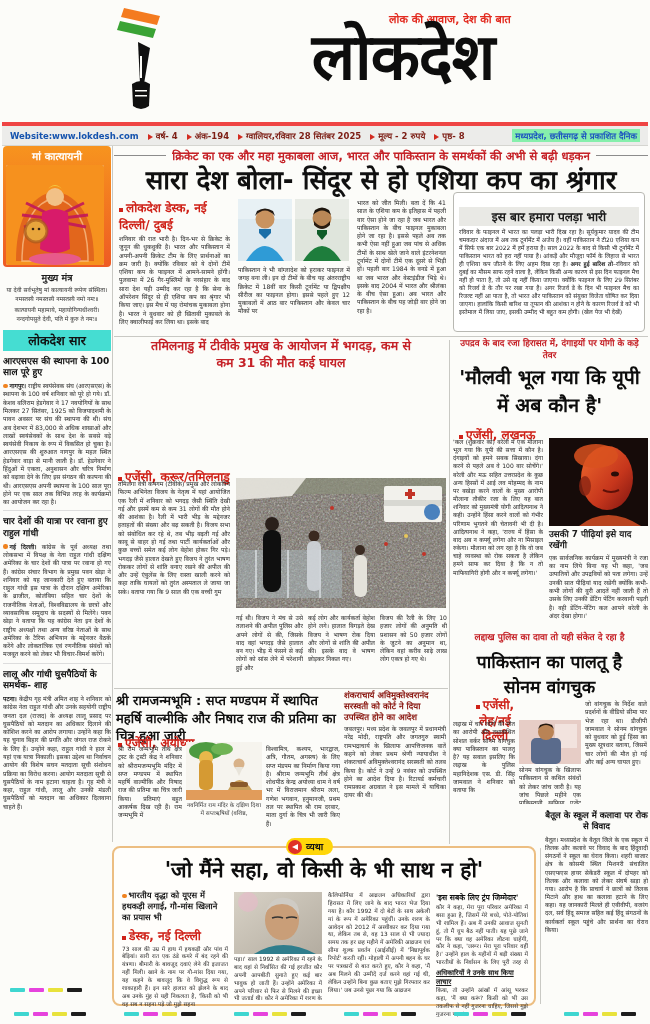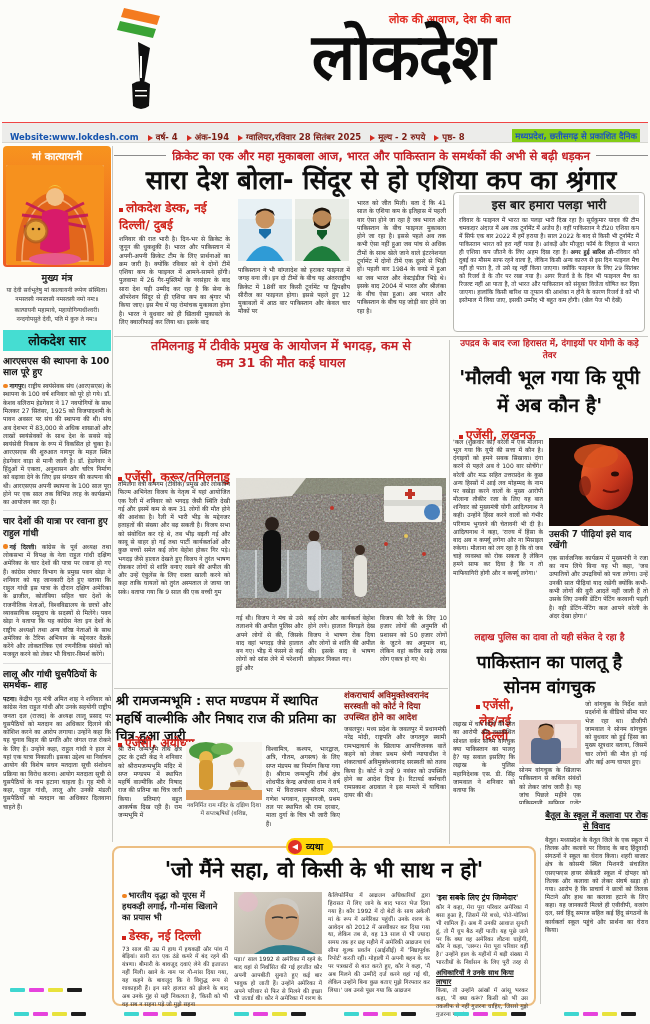--- a/index.html
+++ b/index.html
@@ -6,27 +6,27 @@
   .page{position:relative;width:650px;height:1024px;margin:0 auto;background:#fcfcf9;
         font-family:"DejaVu Sans","Liberation Sans",sans-serif;overflow:hidden;color:#1c1c1c;}
   
   .masthead{position:absolute;top:0;left:0;right:0;height:144px;}
   .m-tagline{position:absolute;top:11px;left:345px;width:210px;text-align:center;
              color:#e22b20;font-weight:bold;font-size:11px;}
   .m-title{position:absolute;top:16px;left:168px;width:470px;text-align:center;
            font-size:64px;font-weight:900;line-height:1.3;color:#0d0d0d;letter-spacing:-1px;}
   .logo{position:absolute;top:6px;left:116px;}
   .info-bar{position:absolute;top:122px;left:2px;right:2px;height:19px;background:#ececе8;
-            background:#ececea;border-top:1px solid #ef4444;border-bottom:1px solid #d5d5d0;
-            display:flex;align-items:flex-end;gap:9px;padding:0 8px;font-size:8.5px;font-weight:bold;
+            background:#ececea;border-top:4px solid #ef4444;border-bottom:1px solid #d5d5d0;
+            display:flex;align-items:center;gap:9px;padding:0 8px;font-size:8.5px;font-weight:bold;
             color:#7c1d14;white-space:nowrap;overflow:hidden;}
   .info-bar .web{color:#1553ae;}
   .tri{width:0;height:0;border-top:3px solid transparent;border-bottom:3px solid transparent;
        border-left:5px solid #d22b20;display:inline-block;margin-right:3px;vertical-align:middle;}
-  .region{color:#1d55c0;background:#84cc16;padding:1px 3px;margin-left:auto;}
+  .region{color:#1d55c0;background:#86efac;padding:1px 3px;margin-left:auto;}
   
   .body-text{font-size:6.1px;line-height:1.36;text-align:justify;color:#262626;overflow:hidden;}
   .byline{color:#cf2118;font-weight:bold;font-size:12px;}
   .sq{display:inline-block;width:4px;height:4px;background:#cf2118;margin-right:3px;}
   .dot{display:inline-block;width:4.5px;height:4.5px;border-radius:50%;background:#f0821e;margin-right:2px;}
   .kick{color:#c52127;font-weight:bold;}
   .vline{position:absolute;width:1px;background:#c9c9c4;}
   .hline{position:absolute;height:1px;background:#c9c9c4;}
   
   .sidebar{position:absolute;left:3px;top:146px;width:108px;height:862px;overflow:hidden;}
@@ -43,21 +43,21 @@
   .top-story{position:absolute;left:114px;top:146px;width:534px;height:190px;}
   .kicker-row{position:absolute;top:2px;left:0;right:0;display:flex;align-items:center;gap:6px;}
   .kicker-row .rule{flex:1;height:1px;background:#8c8c8c;}
   .kicker-row span{font-size:11.5px;white-space:nowrap;}
   .top-head{position:absolute;top:15px;left:0;right:0;text-align:center;font-size:26px;font-weight:900;color:#101010;}
   .ts-col1{position:absolute;top:53px;left:5px;width:111px;height:132px;}
   .ts-photos{position:absolute;top:53px;left:124px;display:flex;gap:3px;}
   .ts-col2{position:absolute;top:120px;left:124px;width:112px;height:66px;}
   .ts-col3{position:absolute;top:53px;left:243px;width:89px;height:133px;}
   .ts-box{position:absolute;top:46px;left:339px;width:192px;height:140px;border:1px solid #b8b8b2;
-          border-radius:4px;background:#fff;padding:2px 5px;box-sizing:border-box;overflow:hidden;}
+          border-radius:4px;background:#fff;padding:14px 5px;box-sizing:border-box;overflow:hidden;}
   .ts-box-title{background:#e9e9e5;text-align:center;font-weight:900;font-size:12px;padding:1px 0;margin-bottom:2px;}
   .ts-box .body-text{font-size:5.9px;}
   
   .stampede{position:absolute;left:114px;top:338px;width:334px;height:350px;}
   .st-kick{position:absolute;top:0;left:8%;width:84%;text-align:center;font-size:12.5px;line-height:1.35;}
   .st-head{position:absolute;top:36px;left:0;right:0;text-align:center;font-size:32px;font-weight:900;line-height:1.4;color:#0c0c0c;}
   .st-byline{position:absolute;top:130px;left:4px;}
   .st-lead{position:absolute;top:142px;left:4px;width:112px;height:204px;}
   .st-photo{position:absolute;top:140px;left:122px;}
   .st-cols{position:absolute;top:276px;left:122px;width:212px;display:flex;gap:5px;}
@@ -83,21 +83,21 @@
   .yg-sub{font-size:8.8px;font-weight:900;line-height:1.3;margin:3px 0 2px;}
   .yg-subbody{height:84px;}
   .wk-strip{position:absolute;top:292px;left:0;right:0;text-align:center;font-size:9px;}
   .wk-head{position:absolute;top:304px;left:0;right:0;text-align:center;font-size:17.5px;font-weight:900;line-height:1.4;color:#0c0c0c;}
   .wk-byline{position:absolute;top:360px;left:14px;width:60px;text-align:center;line-height:1.3;}
   .wk-a{position:absolute;top:382px;left:2px;width:62px;height:84px;}
   .wk-mid{position:absolute;top:382px;left:68px;width:62px;}
   .wk-mid .body-text{height:38px;margin-top:2px;}
   .wk-c{position:absolute;top:362px;left:134px;width:62px;height:104px;}
   .bt{position:absolute;top:472px;left:94px;width:103px;}
-  .bt h5{margin:0 0 3px;text-align:center;font-size:8.5px;font-weight:900;line-height:1.35;color:#101010;text-decoration:underline;}
+  .bt h5{margin:0 0 3px;text-align:center;font-size:8.5px;font-weight:900;line-height:1.35;color:#101010;}
   .bt .body-text{height:160px;font-size:6px;}
   
   .vyatha{position:absolute;left:112px;top:846px;width:424px;height:160px;border:2px solid #ecbe82;
           border-radius:8px;background:#fffefb;box-sizing:border-box;}
   .badge{position:absolute;top:-10px;left:172px;background:#ffd60a;border-radius:10px;height:17px;
          display:flex;align-items:center;gap:4px;padding:0 10px 0 2px;}
   .badge .circ{width:14px;height:14px;border-radius:50%;background:#e03127;display:flex;align-items:center;justify-content:center;}
   .badge .plane{width:0;height:0;border-top:3px solid transparent;border-bottom:3px solid transparent;border-right:6px solid #fff;}
   .badge .lbl{font-size:9.5px;font-weight:900;color:#111;}
   .vy-head{position:absolute;top:7px;left:0;right:0;text-align:center;font-size:21px;font-weight:900;color:#0c0c0c;}

